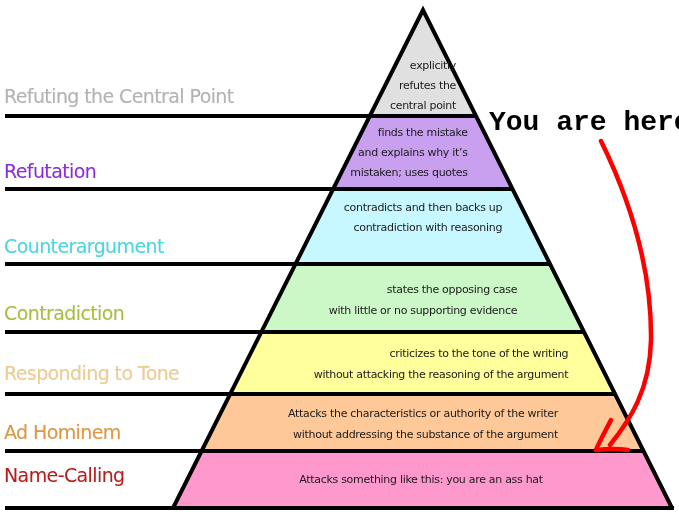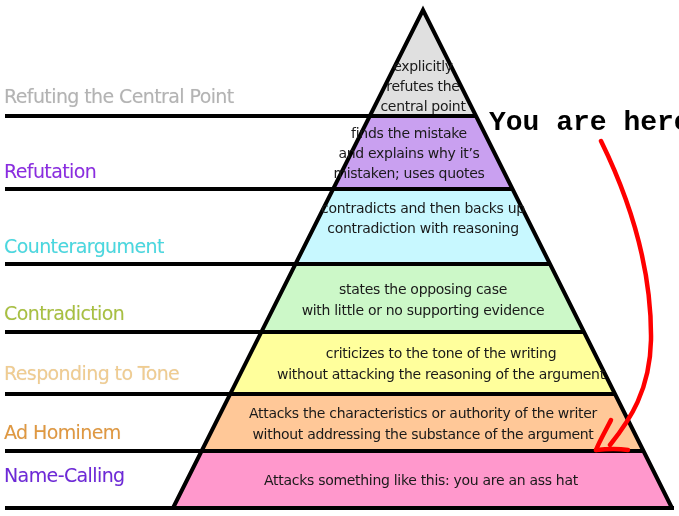--- a/index.html
+++ b/index.html
@@ -1,19 +1,19 @@
 <!DOCTYPE html>
 <html><head>
 <meta charset="utf-8">
 <style>
   html, body { margin: 0; padding: 0; background: #ffffff; }
   body { width: 679px; height: 516px; position: relative; overflow: hidden; font-family: "DejaVu Sans", sans-serif; }
   #diagram { position: absolute; left: 0; top: 0; }
   .level-label { position: absolute; left: 4px; font-family: "DejaVu Sans", sans-serif; font-size: 19px; line-height: 22px; white-space: nowrap; letter-spacing: -0.6px; text-shadow: 0 0 1px rgba(0,0,0,0.12); }
-  .level-text { position: absolute; text-align: center; font-family: "DejaVu Sans", sans-serif; font-size: 14px; line-height: 20px; color: #1a1a1a; white-space: nowrap; letter-spacing: -0.3px; transform: translateX(-50%); }
+  .level-text { position: absolute; text-align: right; font-family: "DejaVu Sans", sans-serif; font-size: 11px; line-height: 20px; color: #1a1a1a; white-space: nowrap; letter-spacing: -0.3px; transform: translateX(-50%); }
   .annotation { position: absolute; font-family: Liberation Mono, monospace; font-weight: bold; font-size: 28px; color: #000000; white-space: nowrap; }
 </style>
 </head>
 <body>
 
 <svg id="diagram" width="679" height="516" viewBox="0 0 679 516" xmlns="http://www.w3.org/2000/svg">
 
   <polygon fill="#e0e0e0" points="423,10 369.8,116 476.2,116"></polygon>
   <polygon fill="#c9a0f0" points="369.8,116 476.2,116 512.9,189 333.1,189"></polygon>
   <polygon fill="#c8f8ff" points="333.1,189 512.9,189 550.5,264 295.5,264"></polygon>
@@ -40,21 +40,21 @@
     <path d="M596,450 C605,449 615,448 628,450"></path>
   </g>
 </svg>
 
 <div class="level-label" style="top: 85px; color: rgb(179, 179, 179);">Refuting the Central Point</div>
 <div class="level-label" style="top: 160px; color: rgb(138, 43, 226);">Refutation</div>
 <div class="level-label" style="top: 235px; color: rgb(72, 216, 224);">Counterargument</div>
 <div class="level-label" style="top: 302px; color: rgb(168, 192, 64);">Contradiction</div>
 <div class="level-label" style="top: 362px; color: rgb(240, 204, 144);">Responding to Tone</div>
 <div class="level-label" style="top: 421px; color: rgb(224, 152, 64);">Ad Hominem</div>
-<div class="level-label" style="top: 464px; color: #6d28d9;">Name-Calling</div>
+<div class="level-label" style="top: 464px; color: #b91c1c;">Name-Calling</div>
 
 <div class="level-text" style="left:423px; top:56px; line-height:20px;">
   <div>explicitly</div>
   <div>refutes the</div>
   <div>central point</div>
 </div>
 <div class="level-text" style="left:409px; top:123px;">
   <div>finds the mistake</div>
   <div>and explains why it’s</div>
   <div>mistaken; uses quotes</div>

